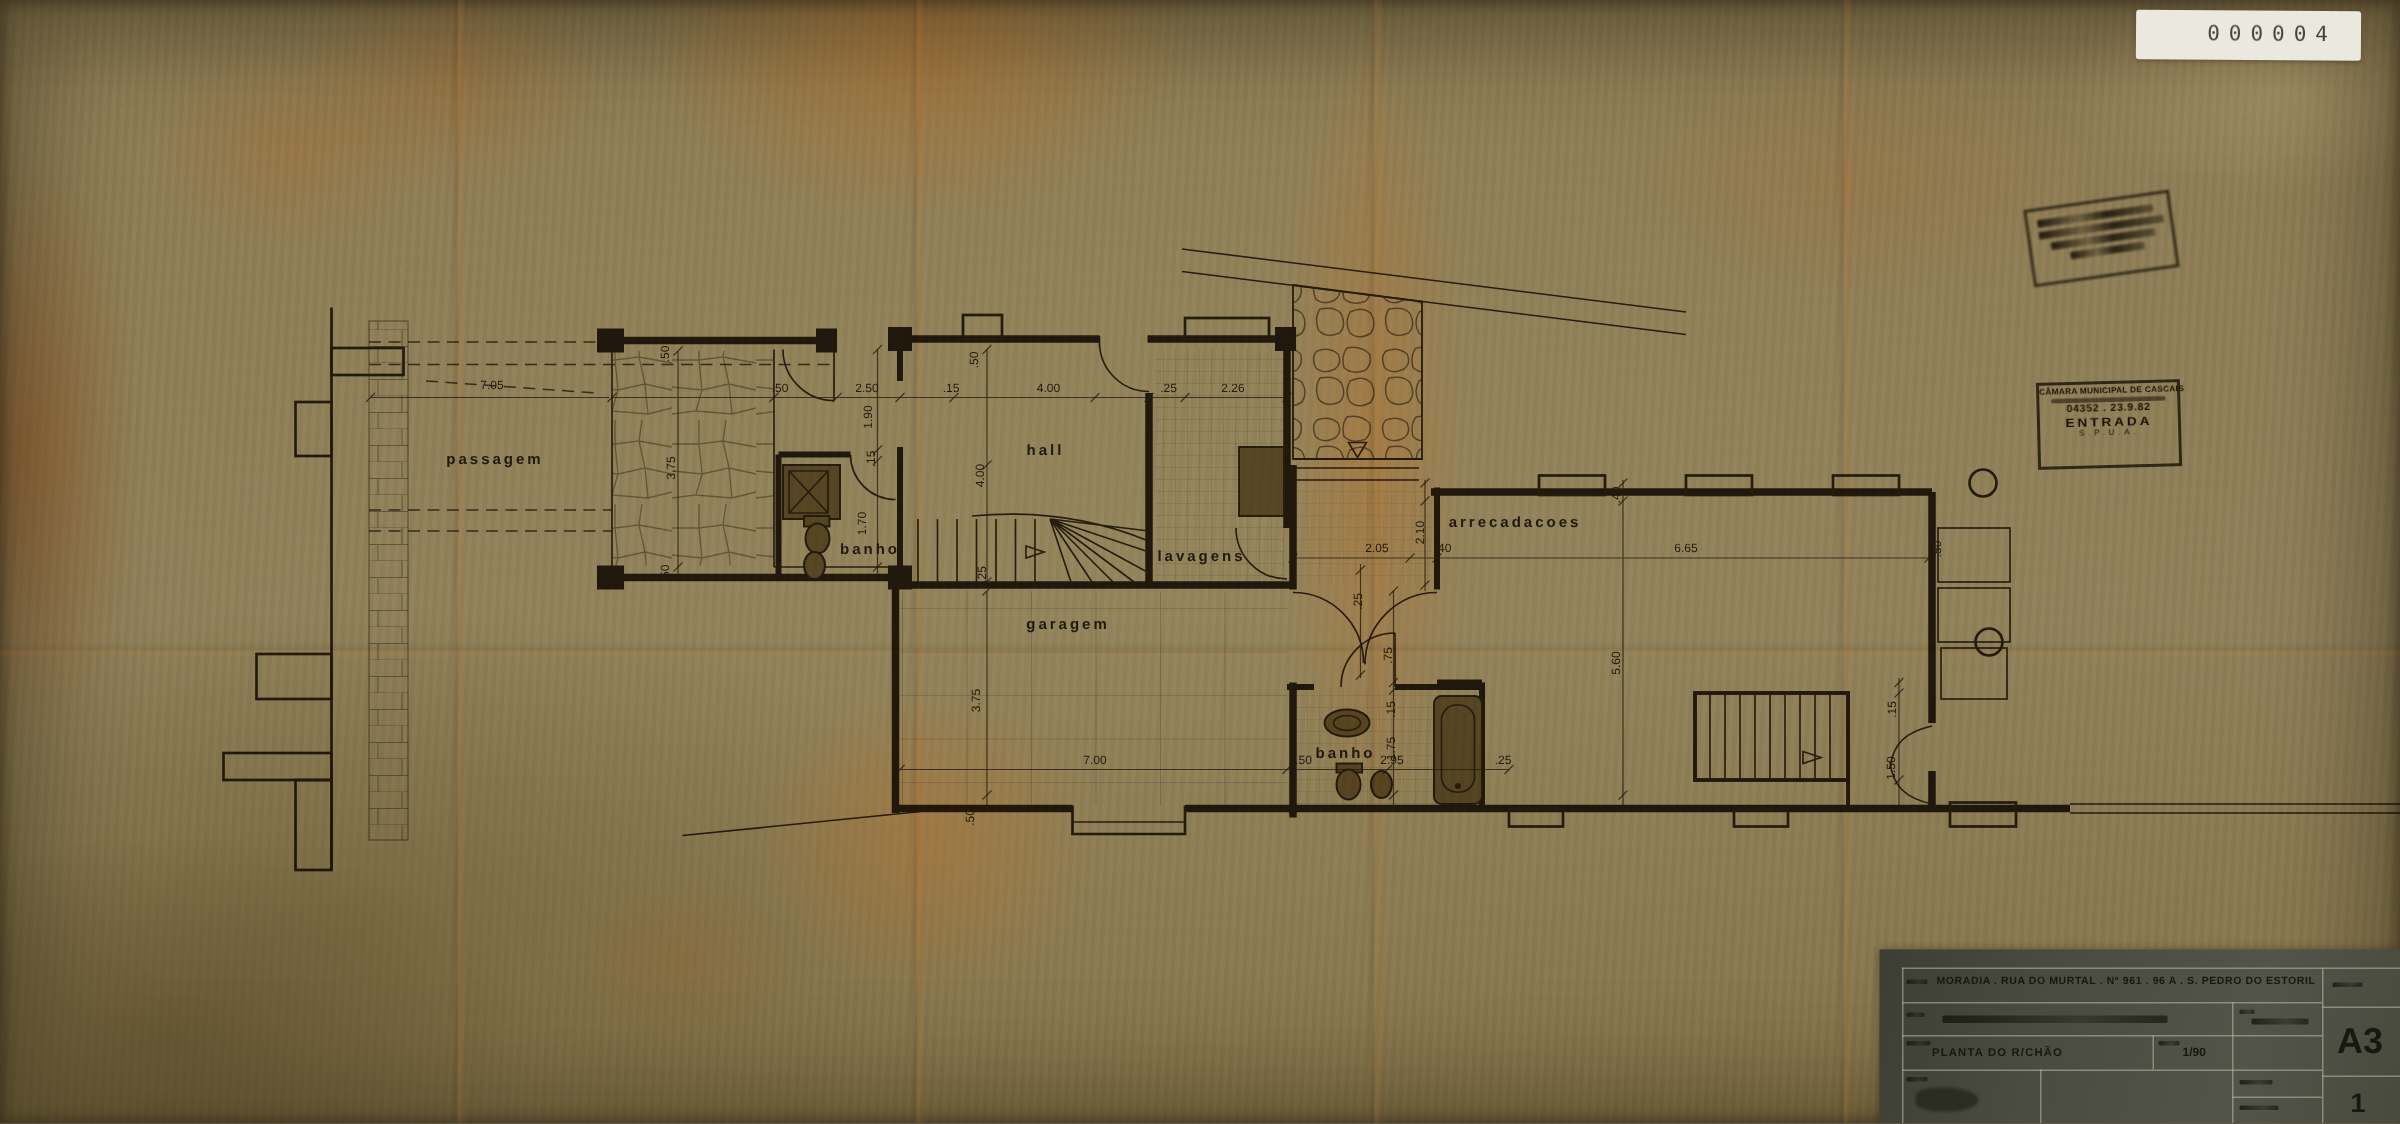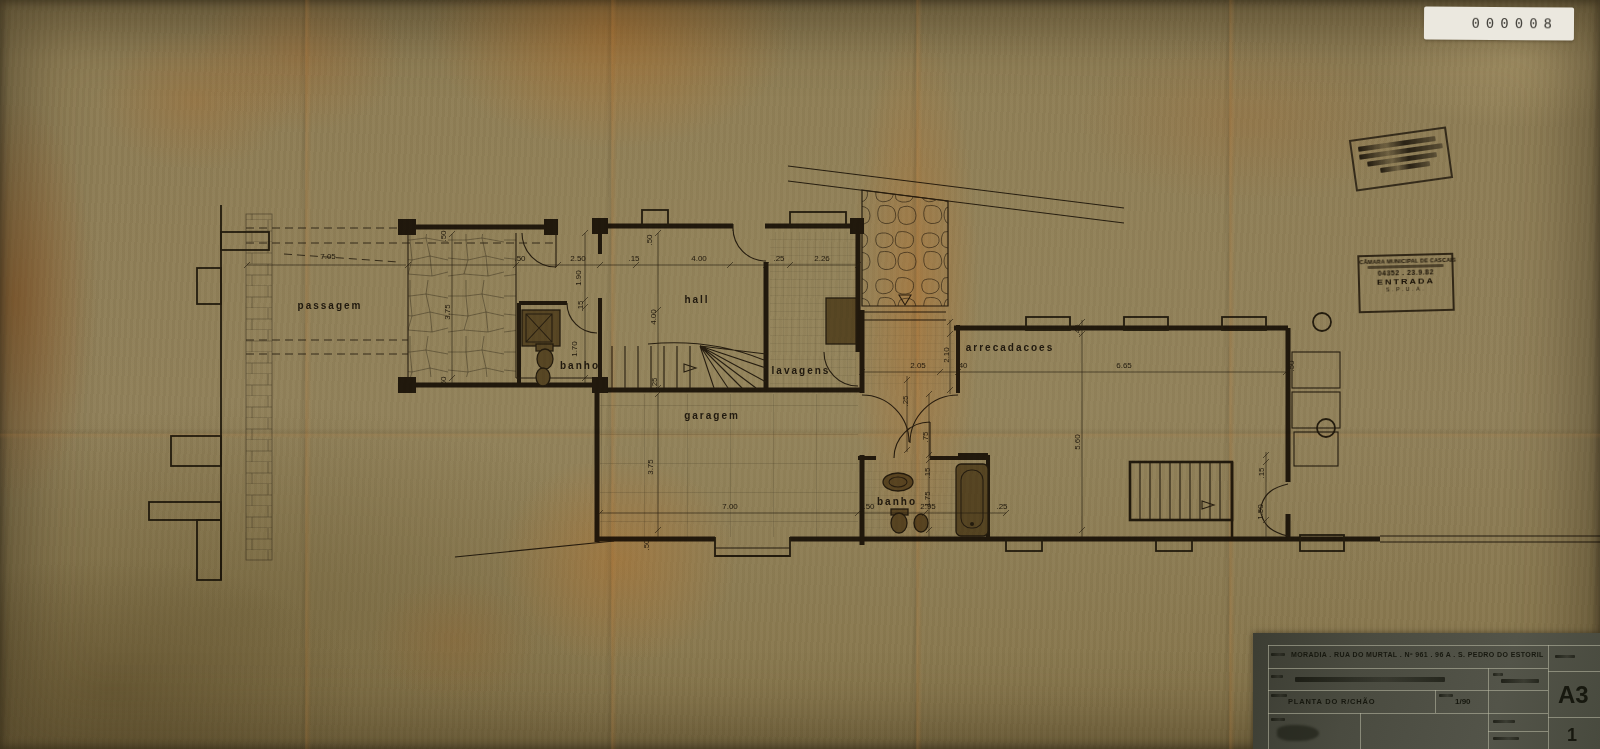--- a/index.html
+++ b/index.html
@@ -233,21 +233,21 @@
         <text x="908" y="401" transform="rotate(-90 908 401)" class="dim">.25</text>
         <text x="928" y="437" transform="rotate(-90 928 437)" class="dim">.75</text>
         <text x="930" y="473" transform="rotate(-90 930 473)" class="dim">.15</text>
         <text x="930" y="499" transform="rotate(-90 930 499)" class="dim">1.75</text>
         <text x="1264" y="473" transform="rotate(-90 1264 473)" class="dim">.15</text>
         <text x="1263" y="512" transform="rotate(-90 1263 512)" class="dim">1.50</text>
       </g>
   </svg>
 
   <div id="sticker">
-    <span>000008</span>
+    <span>000004</span>
   </div>
 
   <div id="stamp-top">
     <div class="sm" style="width:78px"></div>
     <div class="sm" style="width:84px"></div>
     <div class="sm" style="width:70px;margin-left:8px"></div>
     <div class="sm" style="width:50px;margin-left:20px"></div>
   </div>
 
   <div id="stamp-entry">

